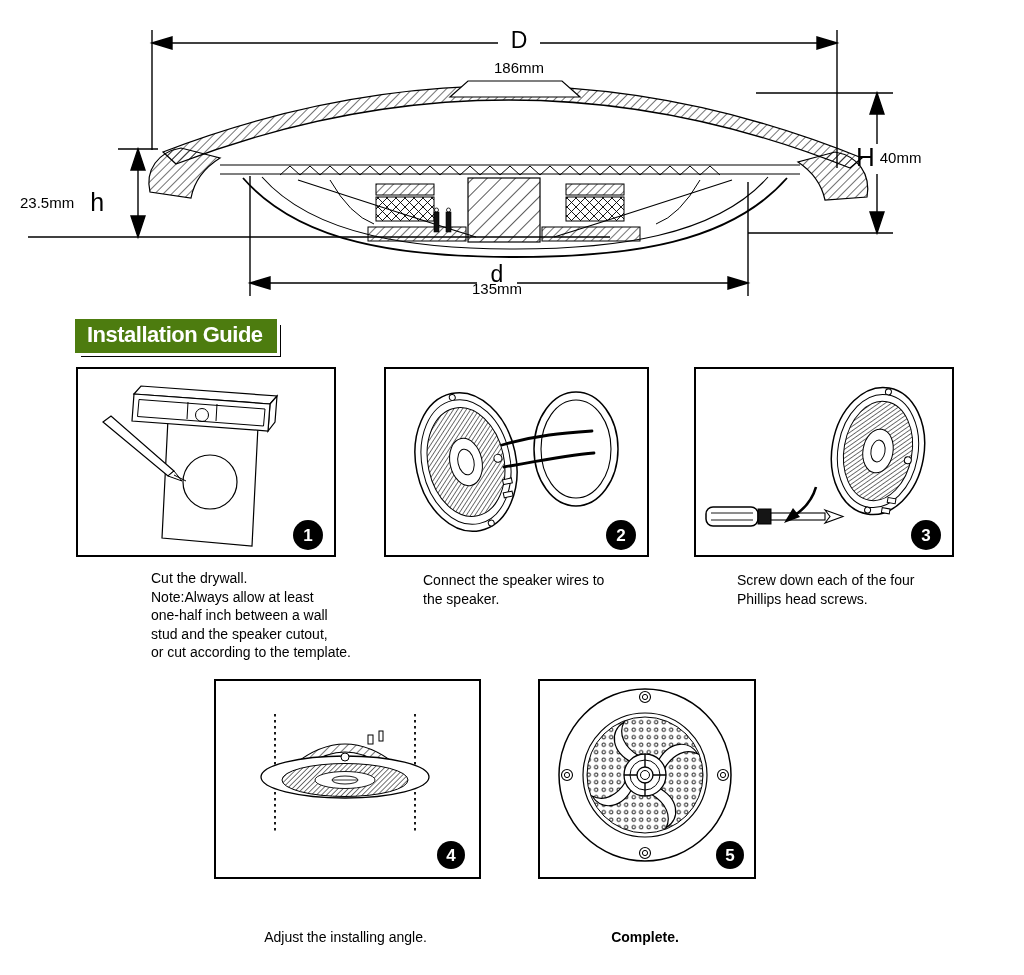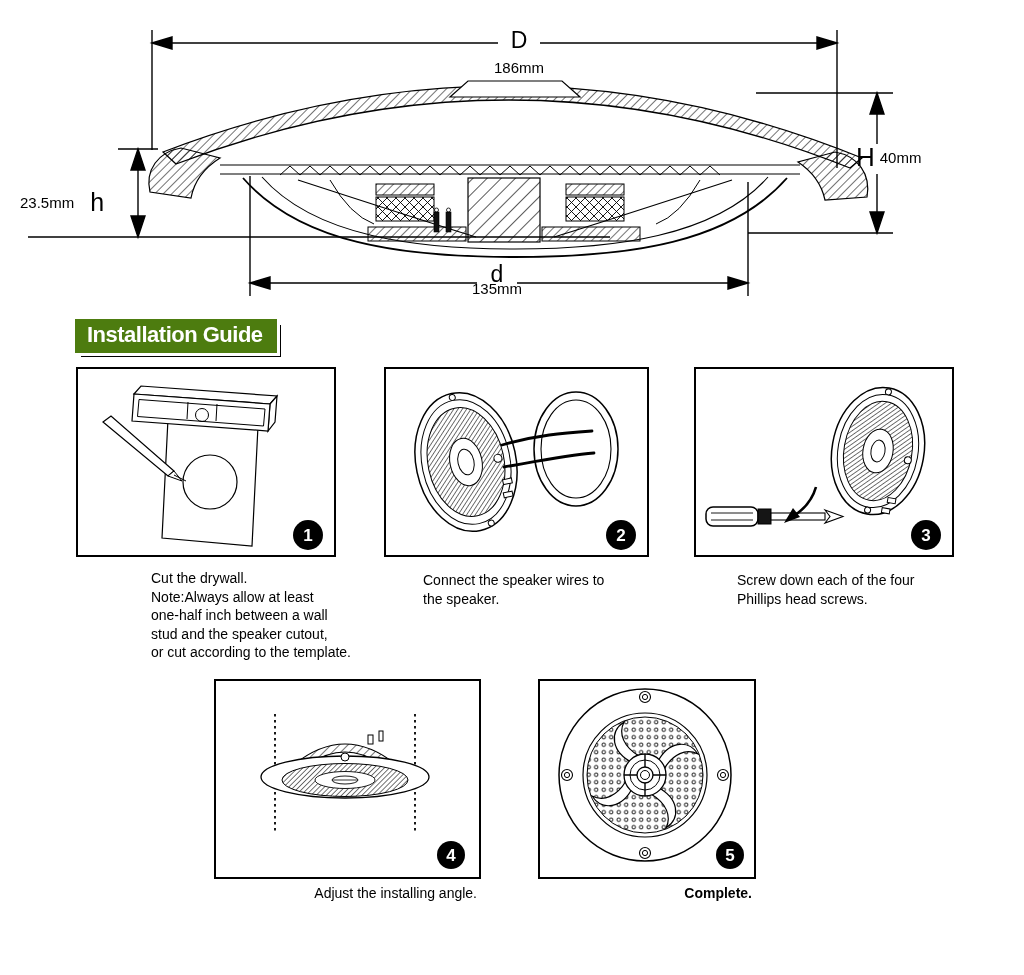--- a/index.html
+++ b/index.html
@@ -11,21 +11,21 @@
   .dim-value{font-size:15px;font-weight:400;text-align:center;line-height:1;}
   .dim-group{display:flex;align-items:center;gap:5px;}
   .section-title{background:#4d7c0f;color:#fff;font-weight:700;font-size:22px;
         letter-spacing:-0.5px;padding:3px 14px 5px 12px;display:inline-block;
         box-shadow:3px 3px 0 0 #fff,5px 5px 0 -1px #000;}
   .step-box{position:absolute;border:2px solid #000;background:#fff;}
   .badge{position:absolute;width:30px;height:30px;border-radius:50%;background:#000;
         color:#fff;font-weight:700;font-size:17px;display:flex;align-items:center;
         justify-content:center;line-height:1;}
   .caption{position:absolute;font-size:14px;line-height:18.5px;white-space:pre-line;}
-  .caption.center{text-align:right;}
+  .caption.center{text-align:center;margin-top:44px;}
 </style>
 </head>
 <body>
 
 <div class="page">
 
   <svg class="abs" style="left:0;top:0" width="1024" height="330" viewBox="0 0 1024 330">
     <defs>
       <pattern id="hatchDense" width="6" height="6" patternTransform="rotate(45)" patternUnits="userSpaceOnUse">
         <line x1="0" y1="0" x2="0" y2="6" stroke="#000" stroke-width="1.1"></line>

